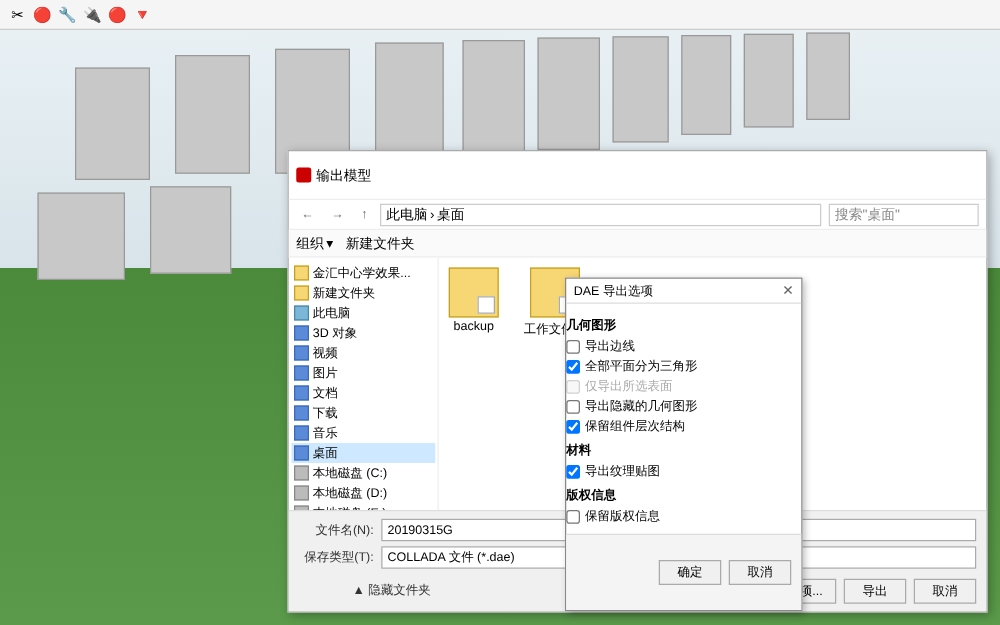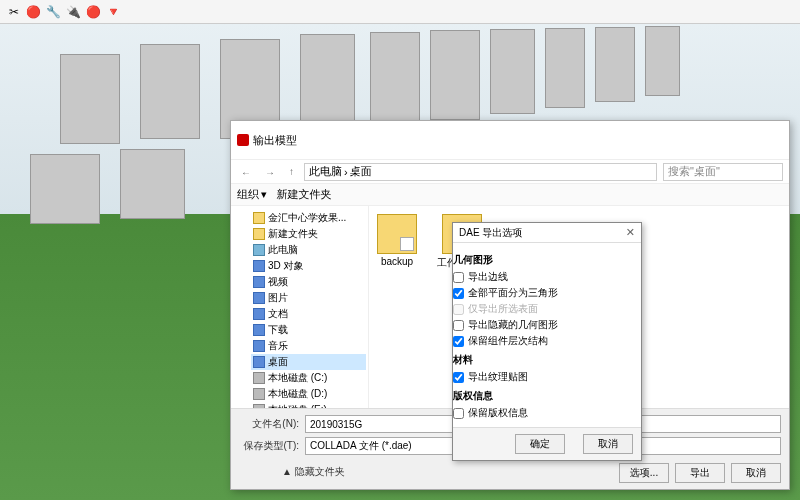--- a/index.html
+++ b/index.html
@@ -10,21 +10,21 @@
   .building { position: absolute; background: #c8c8c8; border: 1px solid #999; }
   .save-dialog { position: absolute; top: 120px; left: 230px; width: 560px; height: 370px; background: #fff; border: 1px solid #aaa; box-shadow: 2px 2px 8px rgba(0,0,0,0.3); display: flex; flex-direction: column; font-size: 11px; }
   .sd-title { height: 39px; display: flex; align-items: center; padding: 0 6px; gap: 4px; border-bottom: 1px solid #eee; }
   .sd-title .red-icon { width: 12px; height: 12px; background: #c00; border-radius: 2px; }
   .sd-nav { height: 24px; display: flex; align-items: center; padding: 0 6px; gap: 6px; border-bottom: 1px solid #eee; }
   .sd-nav .arrow { font-size: 10px; color: #666; padding: 0 4px; cursor: pointer; }
   .sd-nav .path { flex: 1; background: #fff; border: 1px solid #ccc; height: 18px; padding: 0 4px; display: flex; align-items: center; gap: 2px; }
   .sd-nav .search { width: 120px; background: #fff; border: 1px solid #ccc; height: 18px; padding: 0 4px; color: #888; display: flex; align-items: center; }
   .sd-sub { height: 22px; display: flex; align-items: center; padding: 0 6px; gap: 10px; border-bottom: 1px solid #eee; background: #fafafa; }
   .sd-sub .dd { display: flex; align-items: center; gap: 2px; cursor: pointer; }
-  .sd-body { flex: 1; display: flex; overflow: hidden; margin-left: 18px; }
+  .sd-body { flex: 1; display: flex; overflow: hidden; }
   .sd-tree { width: 120px; border-right: 1px solid #eee; overflow-y: auto; padding: 4px 2px; }
   .tree-item { display: flex; align-items: center; gap: 3px; padding: 1px 2px; font-size: 10px; white-space: nowrap; cursor: pointer; }
   .tree-item.selected { background: #cde8ff; }
   .tree-item .icon { width: 12px; height: 12px; display: inline-block; }
   .icon.folder { background: #f7d774; border: 1px solid #c4a020; }
   .icon.computer { background: #7ab7d8; border: 1px solid #4a87a8; }
   .icon.disk { background: #bbb; border: 1px solid #888; }
   .icon.blue { background: #5a8ad8; border: 1px solid #3a6ab8; }
   .sd-files { flex: 1; padding: 8px; display: flex; gap: 20px; align-items: flex-start; }
   .file-item { display: flex; flex-direction: column; align-items: center; gap: 2px; font-size: 10px; cursor: pointer; }
@@ -39,21 +39,21 @@
   .hide-folders { font-size: 10px; color: #333; padding-top: 2px; cursor: pointer; margin-left: 43px; }
   .options-dialog { position: absolute; top: 222px; left: 452px; width: 190px; background: #fff; border: 1px solid #888; box-shadow: 2px 2px 6px rgba(0,0,0,0.3); font-size: 10px; z-index: 10; }
   .od-title { height: 20px; display: flex; align-items: center; justify-content: space-between; padding: 0 6px; border-bottom: 1px solid #ddd; }
   .od-close { cursor: pointer; font-size: 11px; color: #666; }
   .od-body { padding: 6px 0; }
   .od-section { font-weight: bold; margin: 4px 0 2px; font-size: 10px; }
   .od-opt { display: flex; align-items: center; gap: 4px; padding: 1px 0; font-size: 10px; }
   .od-opt input { width: 11px; height: 11px; }
   .od-opt.disabled { color: #aaa; }
   .highlight-box { position: absolute; border: 2px solid #e03030; pointer-events: none; }
-  .od-buttons { display: flex; justify-content: flex-end; gap: 18px; padding: 6px 8px; background: #f4f4f4; border-top: 1px solid #ddd; }
+  .od-buttons { display: flex; justify-content: flex-end; gap: 6px; padding: 20px 8px; background: #f4f4f4; border-top: 1px solid #ddd; }
 </style>
 </head>
 <body>
 
 <div class="toolbar">
   <span class="tool-icon">✂</span>
   <span class="tool-icon">🔴</span>
   <span class="tool-icon">🔧</span>
   <span class="tool-icon">🔌</span>
   <span class="tool-icon">🔴</span>

